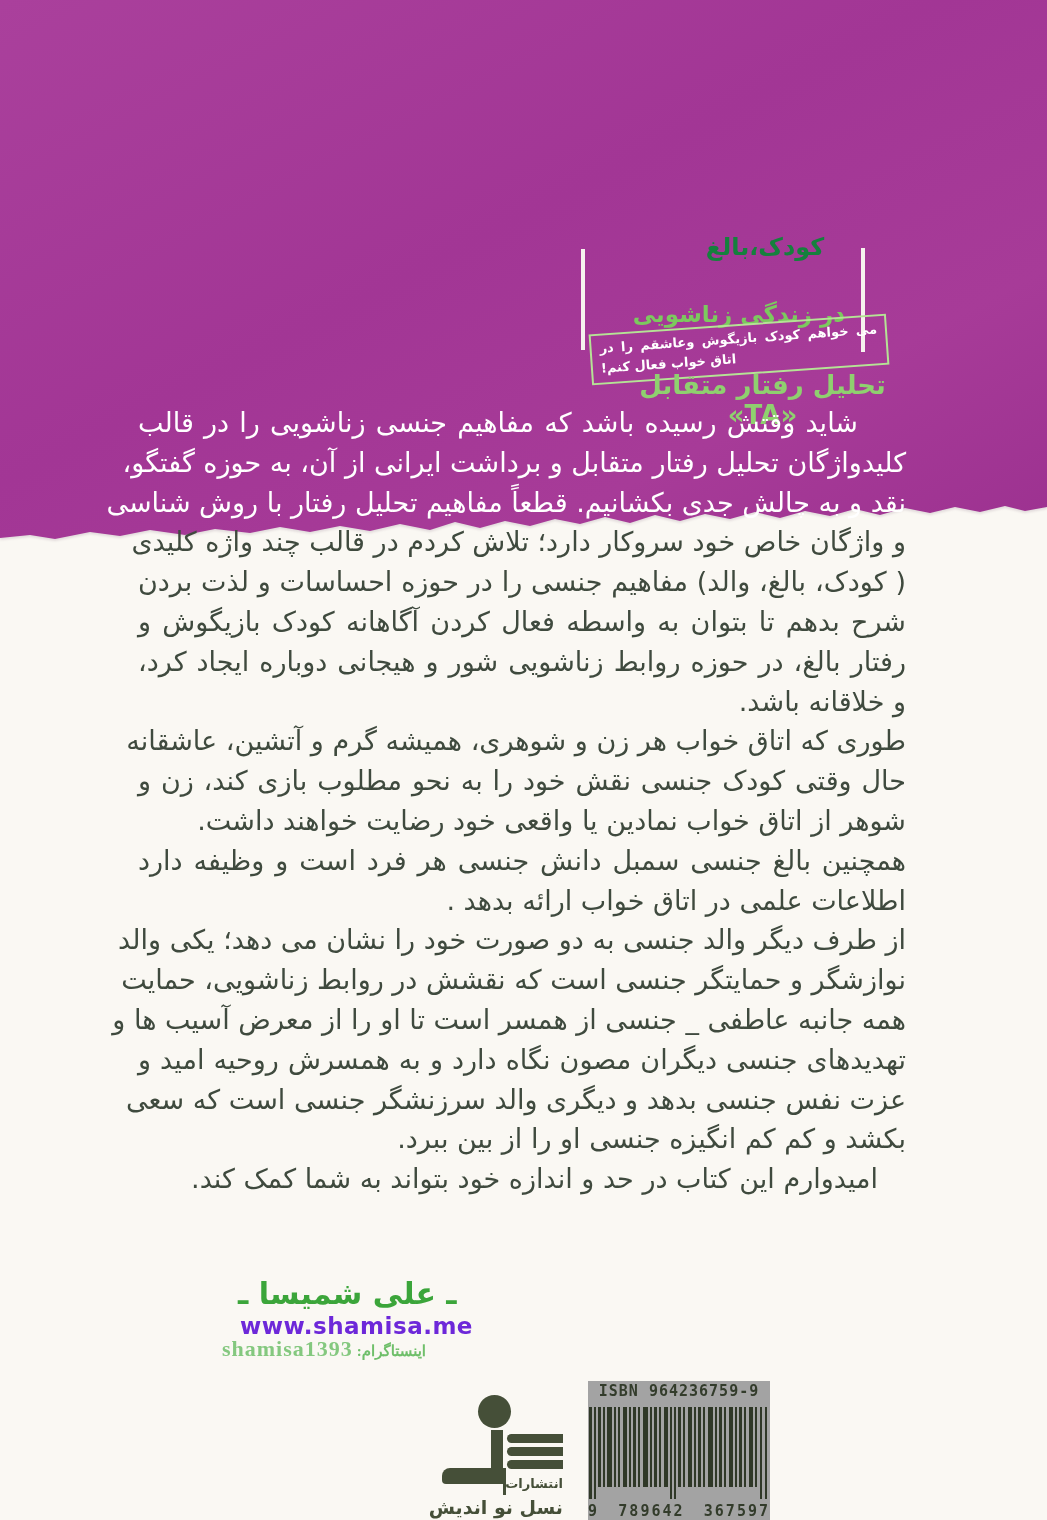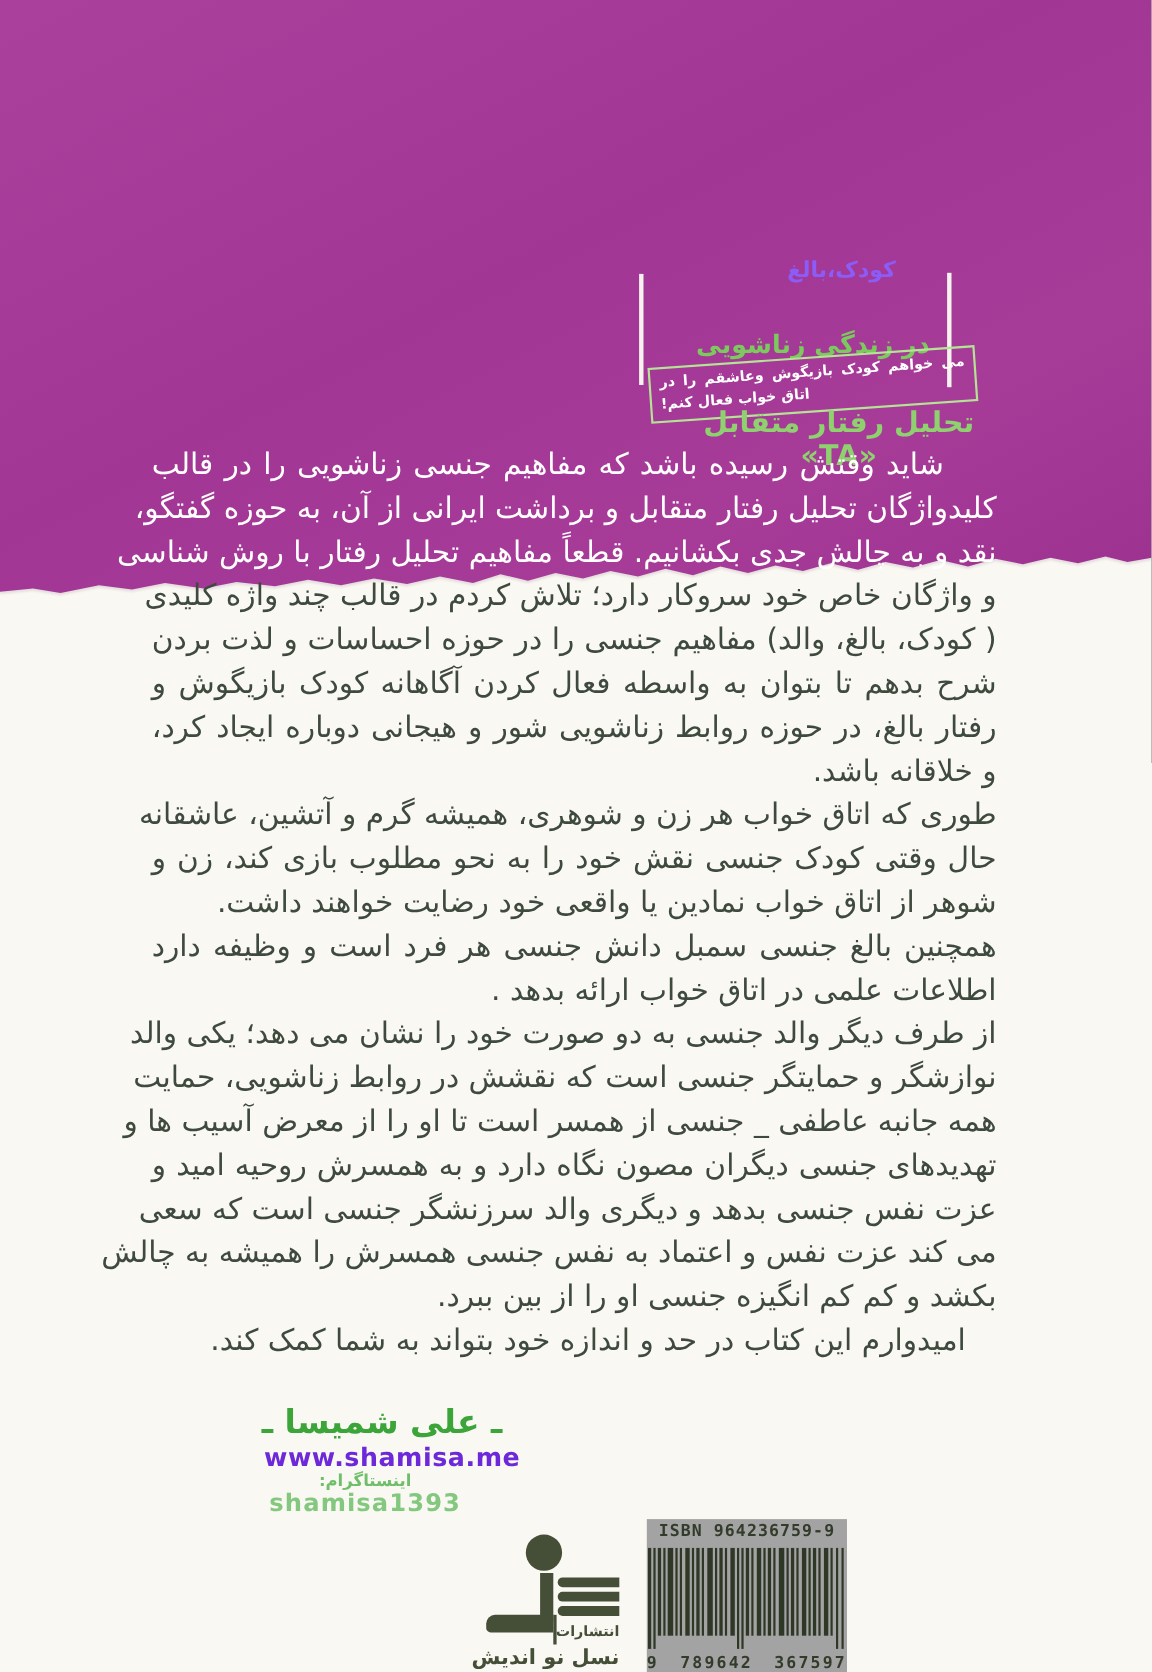--- a/index.html
+++ b/index.html
@@ -8,21 +8,21 @@
     background:#faf8f3;overflow:hidden;
     font-family:"DejaVu Sans",sans-serif;
   }
   
   .magenta-svg{position:absolute;top:0;left:0;filter:drop-shadow(0 2px 1px rgba(60,20,55,.12));}
   
   .vbar{position:absolute;width:4px;background:#f6f2ee;}
   .vbar.left{left:581px;top:249px;height:101px;}
   .vbar.right{left:861px;top:248px;height:104px;}
   .kicker{position:absolute;left:640px;top:233px;width:250px;text-align:center;
-    color:#8b5cf6;font-size:20px;font-weight:bold;direction:rtl;}
+    color:#15803d;font-size:24px;font-weight:bold;direction:rtl;}
   .book-title{position:absolute;left:575px;top:254px;width:300px;text-align:center;
     color:#ffffff;font-size:41px;font-weight:800;direction:rtl;letter-spacing:-1px;line-height:1.1;}
   .subtitle{position:absolute;left:594px;top:301px;width:290px;text-align:center;
     color:#7cc95e;font-size:23px;font-weight:bold;direction:rtl;}
   .slogan{position:absolute;left:590px;top:324px;width:278px;
     transform:rotate(-4deg);transform-origin:center;
     border:2px solid #b5e395;padding:3px 8px 4px 8px;
     color:#ffffff;font-size:13px;font-weight:bold;direction:rtl;
     text-align:justify;text-align-last:left;line-height:1.55;}
   .ta-line{position:absolute;left:615px;top:370px;width:295px;text-align:center;
@@ -33,21 +33,21 @@
       text-align:justify;text-align-last:justify;white-space:nowrap;overflow:visible;}
   .bl.light{color:#ffffff;}
   .bl.end{text-align-last:right;}
   .bl.indent1{text-indent:48px;}
   .bl.indent2{text-indent:28px;}
   
   .author-sig{position:absolute;left:238px;top:1276px;width:255px;text-align:left;
     color:#3ba53a;font-size:30px;font-weight:800;direction:rtl;}
   .website{position:absolute;left:240px;top:1313px;width:200px;text-align:center;
     color:#6d28d9;font-size:23px;font-weight:bold;letter-spacing:.5px;}
-  .insta{position:absolute;left:222px;top:1336px;width:220px;text-align:center;direction:rtl;}
+  .insta{position:absolute;left:222px;top:1336px;width:220px;text-align:left;direction:rtl;font-family:Liberation Serif, serif;}
   .insta .lbl{color:#6fbf6a;font-size:15px;font-weight:bold;}
   .insta .handle{color:#84c87f;font-size:22px;font-weight:bold;letter-spacing:1px;}
   
   .pub{position:absolute;left:420px;top:1390px;width:145px;height:132px;color:#454f38;}
   .pub .circle{position:absolute;left:58px;top:5px;width:33px;height:33px;border-radius:50%;background:#454f38;}
   .pub .stem{position:absolute;left:71px;top:40px;width:12px;height:44px;background:#454f38;}
   .pub .bbar{position:absolute;left:22px;top:78px;width:61px;height:16px;background:#454f38;border-radius:8px 0 0 4px;}
   .pub .hb{position:absolute;height:9px;background:#454f38;border-radius:6px 0 0 6px;left:87px;width:56px;}
   .pub .hb1{top:44px;} .pub .hb2{top:57px;} .pub .hb3{top:70px;}
   .pub .tick{position:absolute;left:83px;top:78px;width:3px;height:27px;background:#454f38;}
@@ -105,21 +105,20 @@
     <div class="bl">طوری که اتاق خواب هر زن و شوهری، همیشه گرم و آتشین، عاشقانه</div>
     <div class="bl">حال وقتی کودک جنسی نقش خود را به نحو مطلوب بازی کند، زن و</div>
     <div class="bl end">شوهر از اتاق خواب نمادین یا واقعی خود رضایت خواهند داشت.</div>
     <div class="bl">همچنین بالغ جنسی سمبل دانش جنسی هر فرد است و وظیفه دارد</div>
     <div class="bl end">اطلاعات علمی در اتاق خواب ارائه بدهد .</div>
     <div class="bl">از طرف دیگر والد جنسی به دو صورت خود را نشان می دهد؛ یکی والد</div>
     <div class="bl">نوازشگر و حمایتگر جنسی است که نقشش در روابط زناشویی، حمایت</div>
     <div class="bl">همه جانبه عاطفی _ جنسی از همسر است تا او را از معرض آسیب ها و</div>
     <div class="bl">تهدیدهای جنسی دیگران مصون نگاه دارد و به همسرش روحیه امید و</div>
     <div class="bl">عزت نفس جنسی بدهد و دیگری والد سرزنشگر جنسی است که سعی</div>
-    <div class="bl">می کند عزت نفس و اعتماد به نفس جنسی همسرش را همیشه به چالش</div>
     <div class="bl end">بکشد و کم کم انگیزه جنسی او را از بین ببرد.</div>
     <div class="bl end indent2">امیدوارم این کتاب در حد و اندازه خود بتواند به شما کمک کند.</div>
   </div>
 
   <div class="author-sig">ـ علی شمیسا ـ</div>
   <div class="website">www.shamisa.me</div>
   <div class="insta">
     <span class="lbl">اینستاگرام:</span>
     <span class="handle">shamisa1393</span>
   </div>

